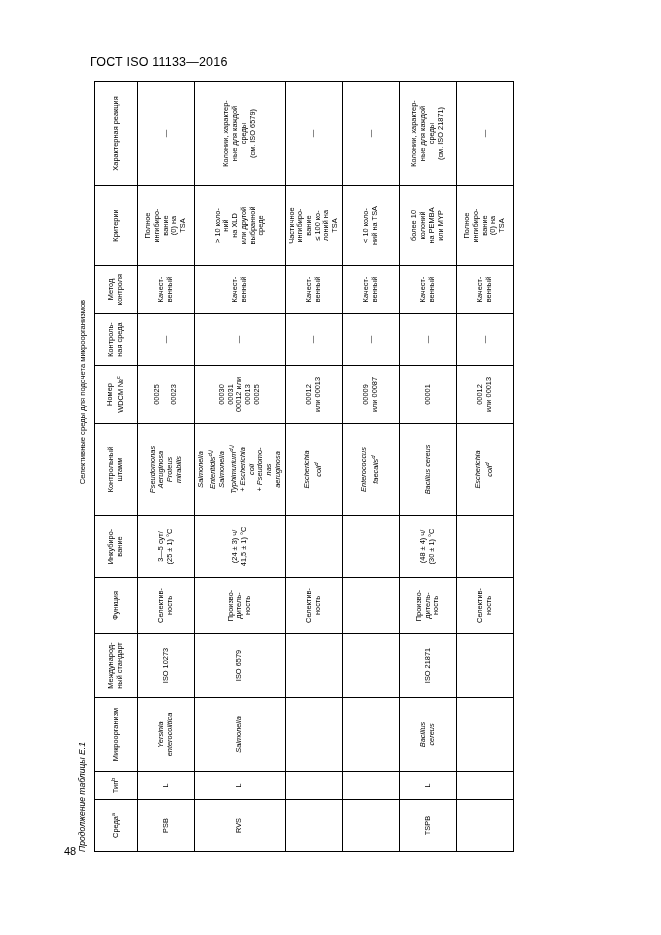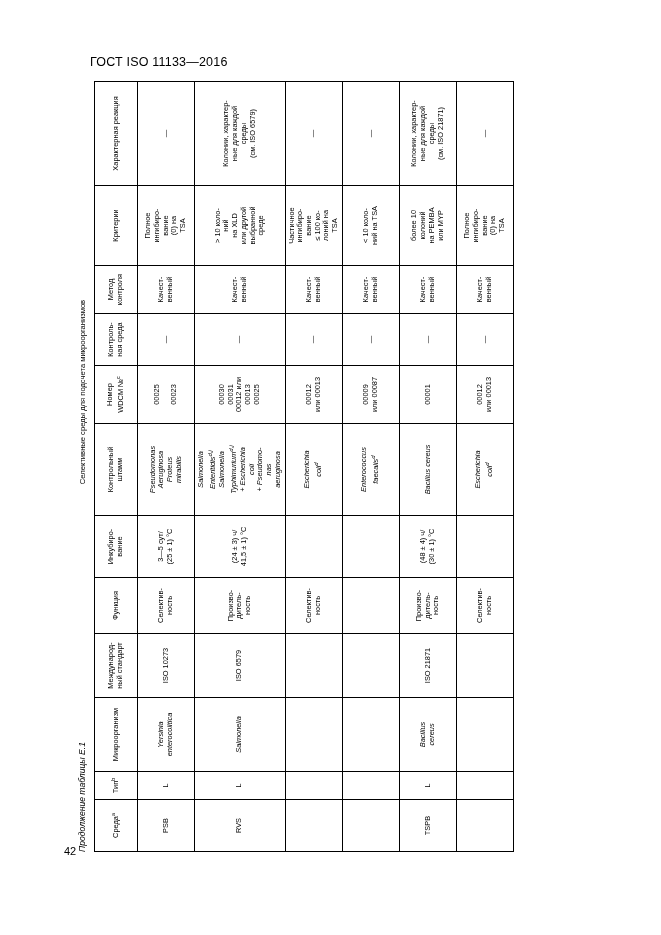--- a/index.html
+++ b/index.html
@@ -233,13 +233,13 @@
             <td class="dash">—</td>
             <td>Качест-<br>венный</td>
             <td>Полное<br>ингибиро-<br>вание<br>(0) на<br>TSA</td>
             <td class="dash">—</td>
           </tr>
         </tbody>
     </table>
   </div>
 </div>
 
-<div class="page-number">42</div>
+<div class="page-number">48</div>
 
 </body></html>

